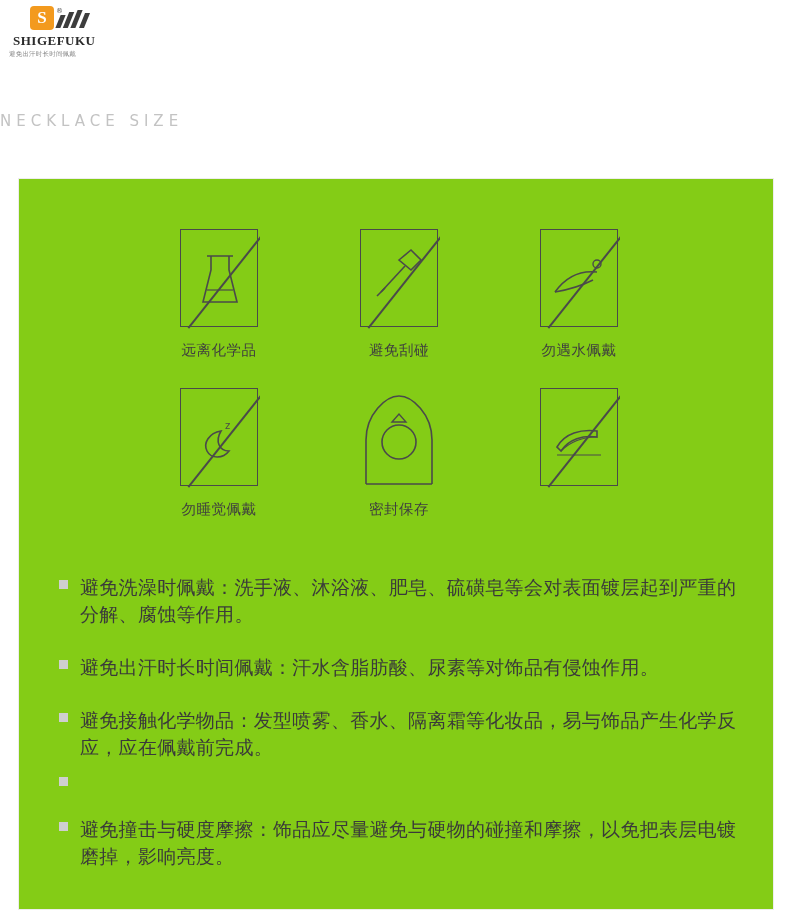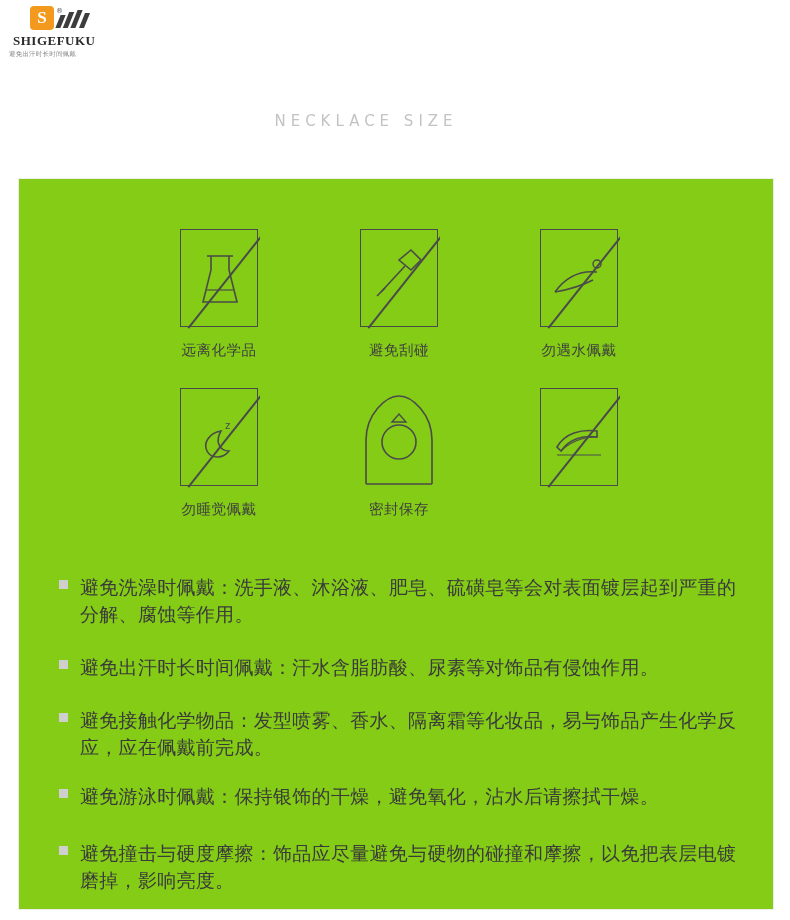--- a/index.html
+++ b/index.html
@@ -103,21 +103,21 @@
     font-size: 45px;
     letter-spacing: 6px;
     color: #5e5e5e;
     font-weight: normal;
   }
   .title-en {
     position: absolute;
     left: 0;
     top: 112px;
     width: 732px;
-    text-align: center;
+    text-align: left;
     font-size: 15px;
     letter-spacing: 5px;
     color: #c3c3c3;
   }
   
   .card {
     position: absolute;
     left: 18px;
     top: 178px;
     width: 754px;
@@ -305,27 +305,26 @@
 
     <div class="bullets">
       <div class="bullet">
         <span class="bullet-mark"></span>
         <span class="bullet-text">避免洗澡时佩戴：洗手液、沐浴液、肥皂、硫磺皂等会对表面镀层起到严重的分解、腐蚀等作用。</span>
       </div>
       <div class="bullet">
         <span class="bullet-mark"></span>
         <span class="bullet-text">避免出汗时长时间佩戴：汗水含脂肪酸、尿素等对饰品有侵蚀作用。</span>
       </div>
-      <div class="bullet" style="margin-bottom:22px;">
+      <div class="bullet" style="margin-bottom:10px;">
         <span class="bullet-mark"></span>
         <span class="bullet-text">避免接触化学物品：发型喷雾、香水、隔离霜等化妆品，易与饰品产生化学反应，应在佩戴前完成。</span>
       </div>
       <div class="bullet" style="margin-bottom:30px;">
         <span class="bullet-mark"></span>
-        <span class="bullet-text">避免游泳时佩戴：保持银饰的干燥，避免氧化，沾水后请擦拭干燥。</span>
       </div>
       <div class="bullet">
         <span class="bullet-mark"></span>
         <span class="bullet-text">避免撞击与硬度摩擦：饰品应尽量避免与硬物的碰撞和摩擦，以免把表层电镀磨掉，影响亮度。</span>
       </div>
     </div>
 
   </div>
 </div>
 

